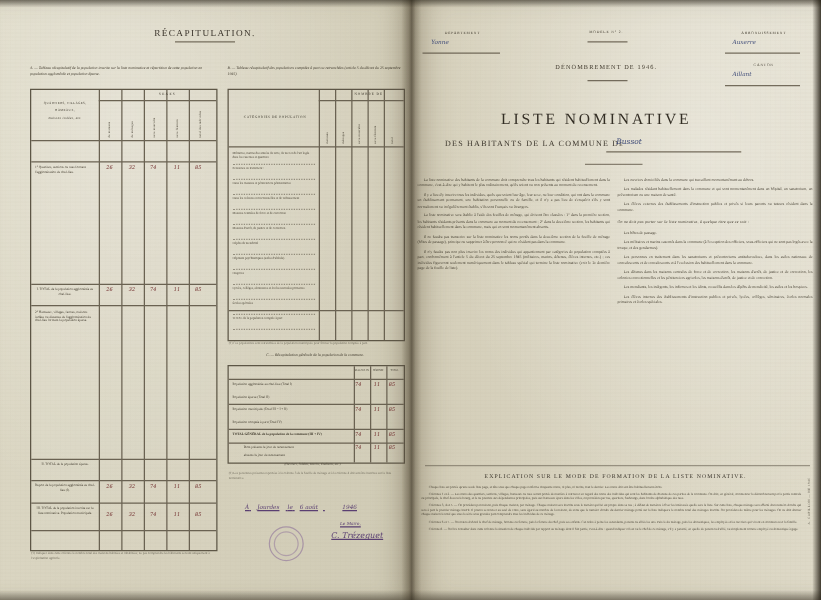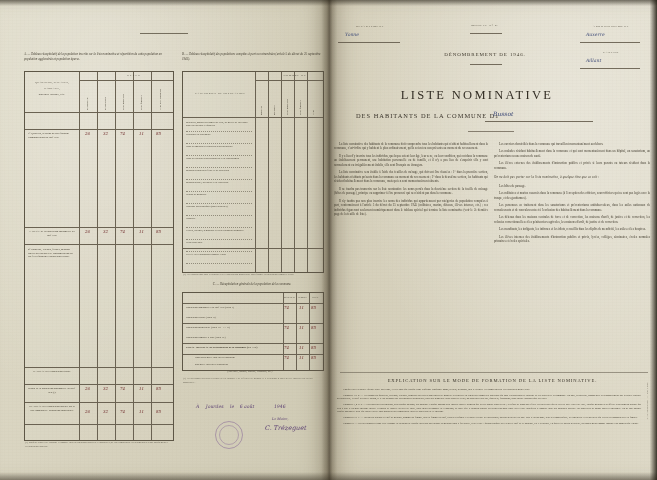--- a/index.html
+++ b/index.html
@@ -52,21 +52,21 @@
   .tbl-legend{position:absolute;font-size:3.1px;line-height:1.5;font-style:italic;color:#433d30;}
 
   .frame{position:absolute;border:1.1px solid #5d5646;background:rgba(255,255,255,.05);}
   .frame .ib{position:absolute;border-left:.6px solid #6a6252;top:0;bottom:0;}
   .hline{position:absolute;left:0;right:0;height:0;border-top:.6px solid #6a6252;}
 
   .vlabel{writing-mode:vertical-rl;transform:rotate(180deg);font-size:2.4px;
      letter-spacing:.2px;white-space:nowrap;line-height:1.2;color:#413b2e;}
 
   .rowlabel{position:absolute;font-size:2.7px;line-height:1.38;color:#3c3629;}
-  .hwp{font-family:"DejaVu Serif",serif;color:#5a3f72;font-style:italic;}
+  .hwp{font-family:"DejaVu Serif",serif;color:#5a3f72;font-style:italic;text-decoration:underline;}
 
   .cellnum{position:absolute;font-size:4px;font-style:italic;color:#6f2b2b;
      font-family:"DejaVu Serif",serif;}
 
   
   .rp-lbl{position:absolute;font-size:2.9px;letter-spacing:.7px;color:#3e382c;text-align:center;}
   .rp-hw{position:absolute;font-size:4.6px;color:#3d4a78;font-style:italic;
      font-family:"DejaVu Serif",serif;}
   .ulrule{position:absolute;height:0;border-bottom:.7px solid #5f5748;opacity:.85;}
 
@@ -87,20 +87,21 @@
      border-radius:50%;border:.7px solid rgba(110,70,140,.45);}
 </style>
 </head>
 <body>
 
 <div id="page">
 
   <div class="sheet" id="left-sheet"></div>
   <div class="sheet" id="right-sheet"></div>
 
+  <div id="recap-title">RÉCAPITULATION.</div>
   <div id="recap-rule"></div>
 
   <div class="tbl-legend" style="left:24px;top:52px;width:146px;">A. — Tableau récapitulatif de la population inscrite sur la liste nominative et répartition de cette population en population agglomérée et population éparse.</div>
 
   <div class="tbl-legend" style="left:182px;top:52px;width:140px;">B. — Tableau récapitulatif des populations comptées à part ou retranchées (article 5 du décret du 25 septembre 1945).</div>
 
   <div class="frame" style="left:24px;top:71px;width:148px;height:368px;">
 
     <div class="ib" style="left:54px;"></div>
     <div class="ib" style="left:72px;"></div>

